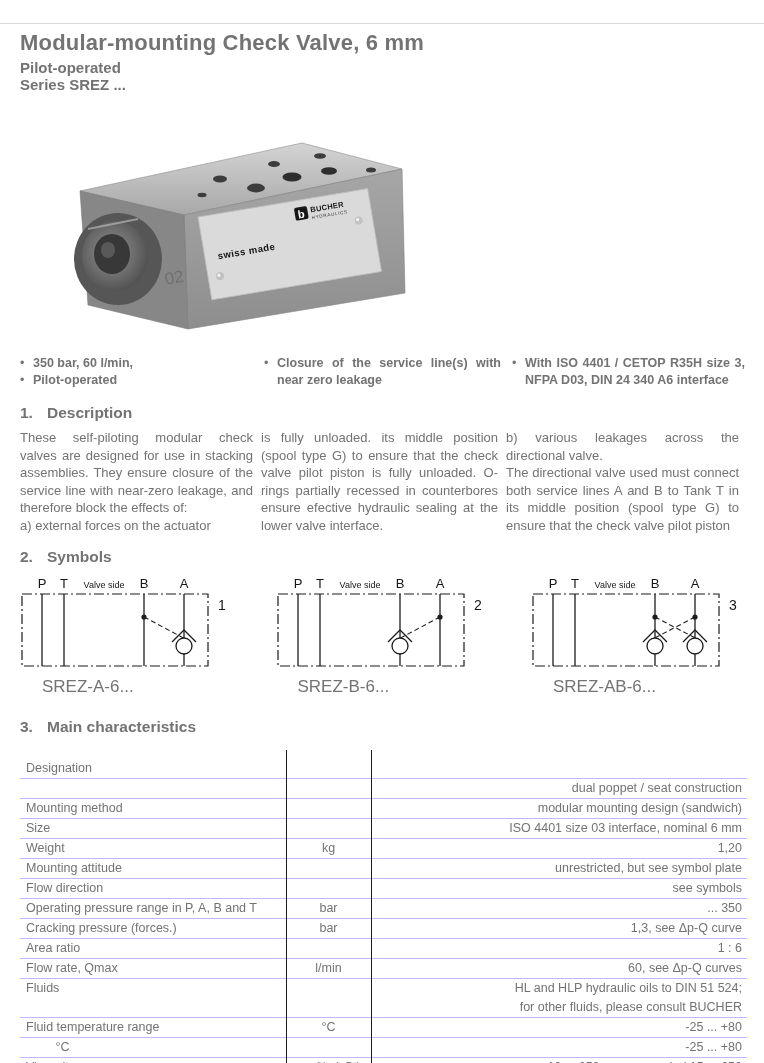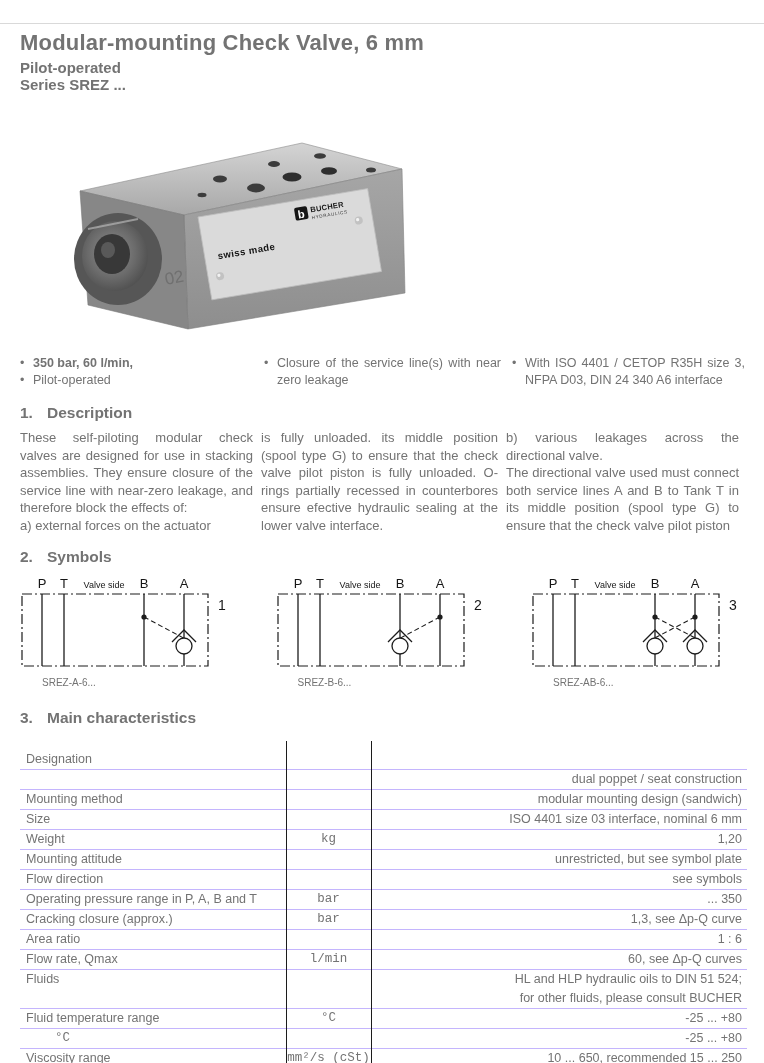--- a/index.html
+++ b/index.html
@@ -17,45 +17,45 @@
   }
   
   .title{font-size:22px;font-weight:bold;margin:2px 0 3px 0;letter-spacing:.2px;}
   .subtitle{font-size:15px;font-weight:bold;line-height:17px;}
   
   .photo-wrap{margin:40px 0 0 48px;width:350px;height:200px;}
   
   .features{display:grid;grid-template-columns:233px 237px 233px;column-gap:11px;margin-top:22px;font-size:12.5px;line-height:17px;}
   .feat-item{display:flex;}
   .feat-item .dot{width:13px;flex:none;}
-  .feat-item .txt{text-align:justify;}
+  .feat-item .txt{text-align:justify;font-weight:bold;}
   .feat-item .bold{font-weight:bold;}
   
   .sec-head{display:flex;font-size:15.5px;font-weight:bold;margin:0;}
   .sec-head .h-num{width:27px;flex:none;}
   
   .desc-head{margin-top:15px;}
   .desc-cols{display:grid;grid-template-columns:233px 237px 233px;column-gap:8px;margin-top:7px;font-size:13px;line-height:17.5px;}
   .desc-cols p{margin:0;text-align:justify;white-space:pre-line;}
   
   .sym-head{margin-top:14px;}
   .symbols-row{display:flex;justify-content:space-between;margin-top:9px;width:726px;}
   .sym-fig{width:215px;}
-  .sym-caption{font-size:10px;margin:2px 0 0 22px;}
+  .sym-caption{font-size:17px;margin:2px 0 0 22px;}
   
   .char-head{margin-top:21px;}
   .char-table{position:relative;margin-top:14px;width:727px;font-size:12.5px;}
   .vline{position:absolute;top:0;bottom:0;width:1px;background:#1c1c1c;}
   .vline.v1{left:266px;}
   .vline.v2{left:351px;}
   .ct-spacer-top{height:9px;}
   .ct-row{display:flex;border-bottom:1px solid #c4b5fd;min-height:19px;line-height:19px;}
   .ct-row.last{border-bottom:none;}
   .ct-label{width:266px;padding-left:6px;box-sizing:border-box;white-space:nowrap;}
-  .ct-unit{width:85px;text-align:center;flex:none;font-family:Liberation Mono, monospace;}
+  .ct-unit{width:85px;text-align:center;flex:none;}
   .ct-value{flex:1;text-align:right;padding-right:5px;white-space:pre-line;}
   svg text{font-family:"Liberation Sans","DejaVu Sans",sans-serif;}
 </style>
 </head>
 <body>
 
 <div class="page">
 
   <div>
     <div class="title">Modular-mounting Check Valve, 6 mm</div>
@@ -300,21 +300,21 @@
       <div class="ct-label">Flow direction</div>
       <div class="ct-unit"></div>
       <div class="ct-value">see symbols</div>
     </div>
     <div class="ct-row">
       <div class="ct-label">Operating pressure range in P, A, B and T</div>
       <div class="ct-unit">bar</div>
       <div class="ct-value">... 350</div>
     </div>
     <div class="ct-row">
-      <div class="ct-label">Cracking closure (approx.)</div>
+      <div class="ct-label">Cracking pressure (forces.)</div>
       <div class="ct-unit">bar</div>
       <div class="ct-value">1,3, see Δp-Q curve</div>
     </div>
     <div class="ct-row">
       <div class="ct-label">Area ratio</div>
       <div class="ct-unit"></div>
       <div class="ct-value">1 : 6</div>
     </div>
     <div class="ct-row">
       <div class="ct-label">Flow rate, Qmax</div>

